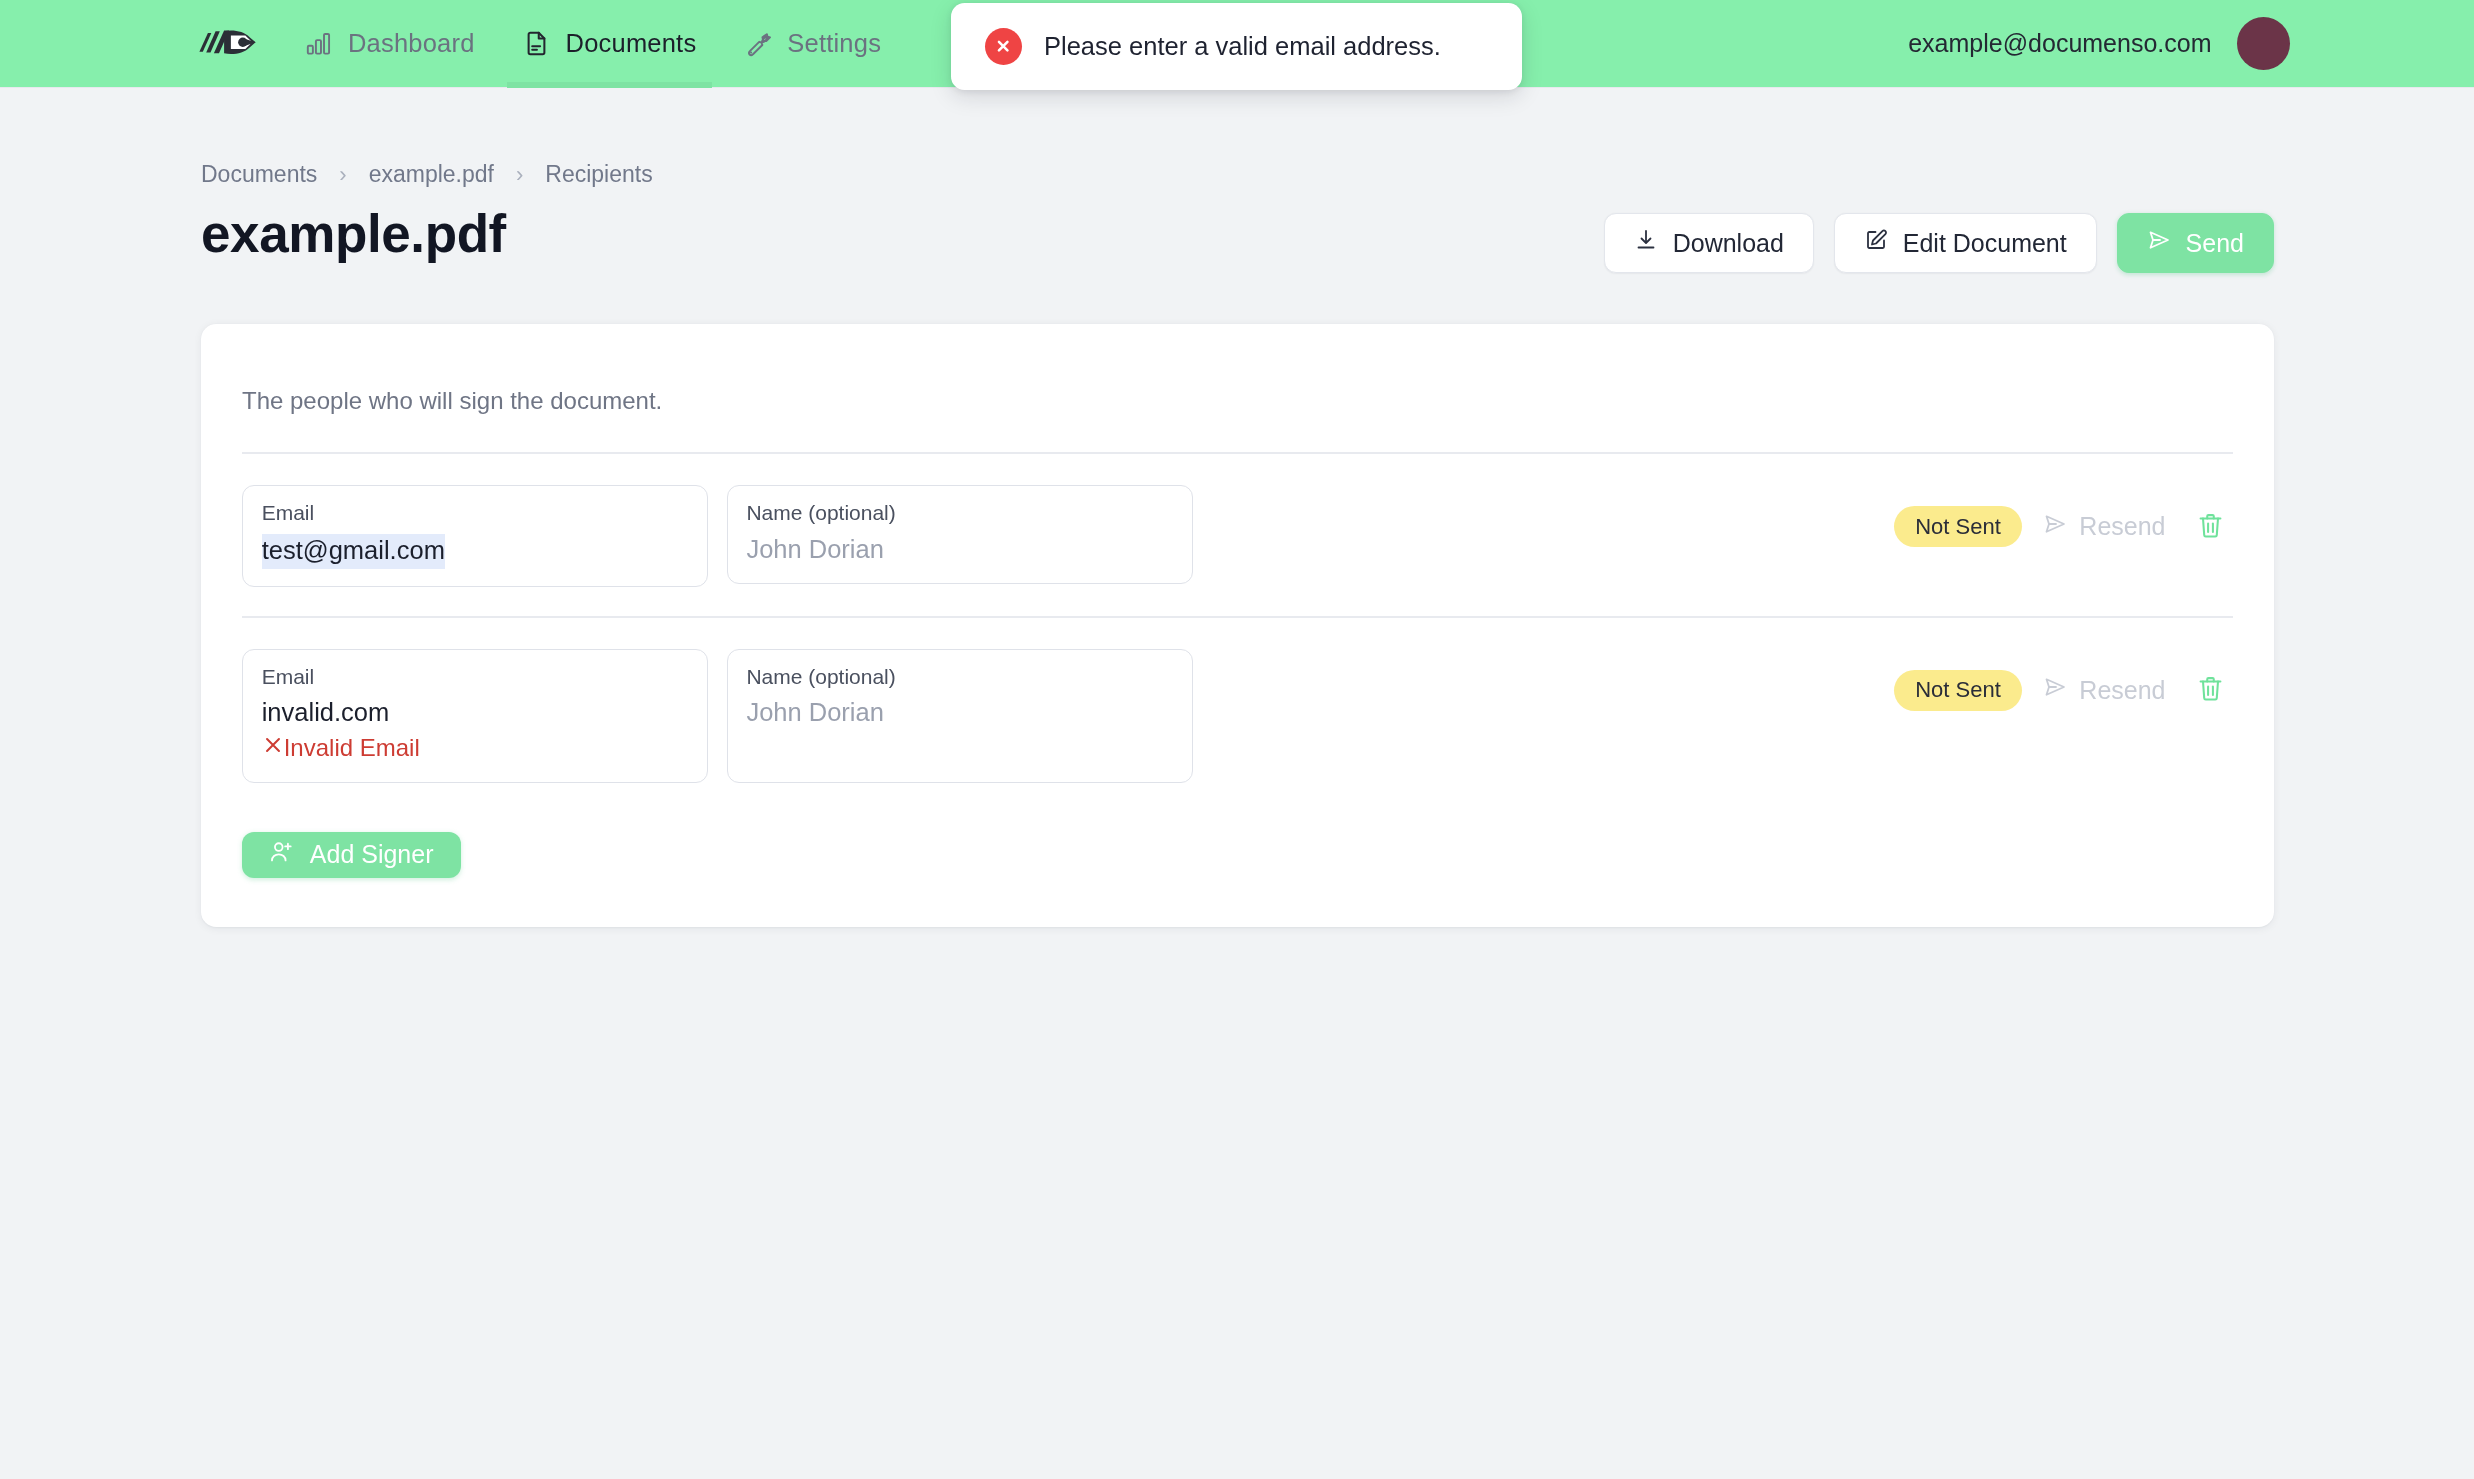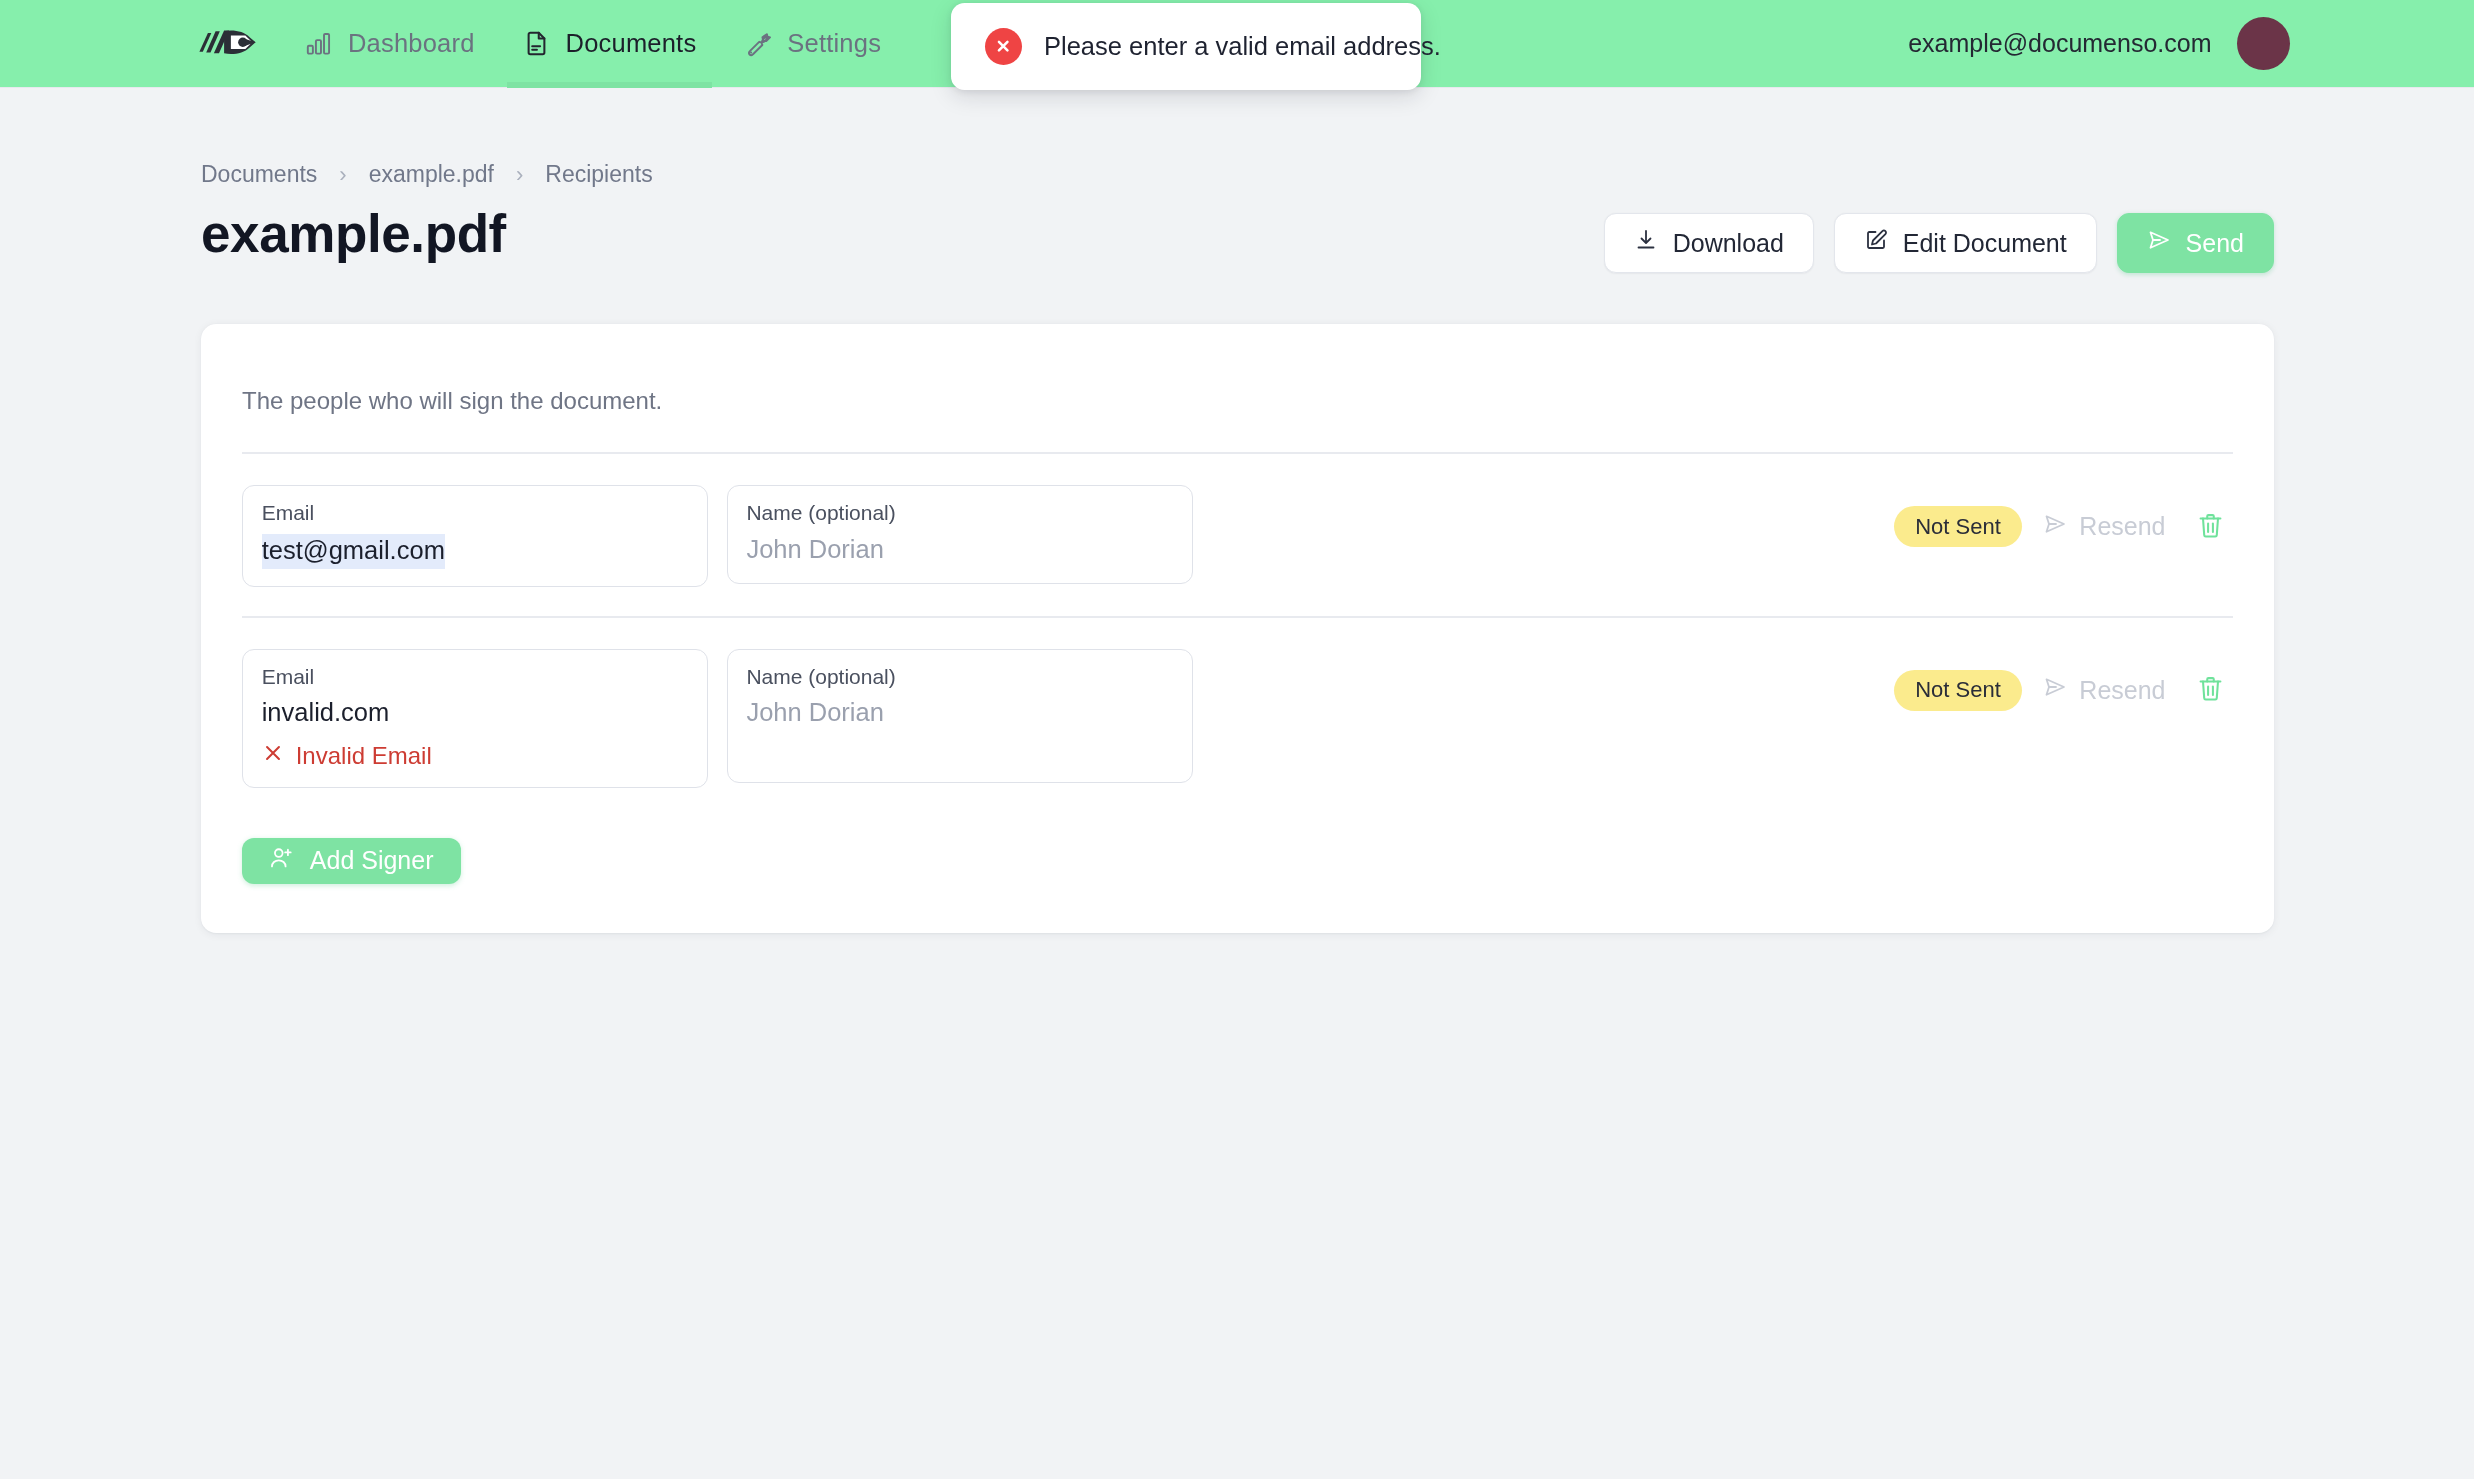--- a/index.html
+++ b/index.html
@@ -67,21 +67,21 @@
   .avatar {
     width: 53px; height: 53px;
     border-radius: 50%;
     background: #6b3448;
   }
 
   
   .toast {
     position: absolute;
     left: 951px; top: 2.6px;
-    width: 470px; height: 87px;
+    width: 571px; height: 87px;
     background: #ffffff;
     border-radius: 13.6px;
     box-shadow: 0 6.8px 22px rgba(20,24,40,.13), 0 1.7px 6px rgba(20,24,40,.08);
     display: flex;
     align-items: center;
     gap: 22px;
     padding: 0 34px;
     z-index: 40;
   }
   .toast-icon {
@@ -165,22 +165,22 @@
   .field-value {
     font-size: 25.5px;
     color: #1b1f2c;
     margin-top: 8.5px;
     display: inline-block;
     line-height: 1.25;
   }
   .field-value.selected { background: #e3ebfb; padding: 1.7px 0; }
   .field-value.placeholder { color: #9aa0ae; }
   .field-error {
-    display: flex; align-items: center; gap: 12px;
-    margin-top: 13px;
+    display: flex; align-items: center; gap: 0;
+    margin-top: 5px;
     color: #cd3c33;
     font-size: 24px;
   }
 
   .row-right {
     margin-left: auto;
     display: flex;
     align-items: center;
     gap: 13px;
     padding-top: 18.7px;

